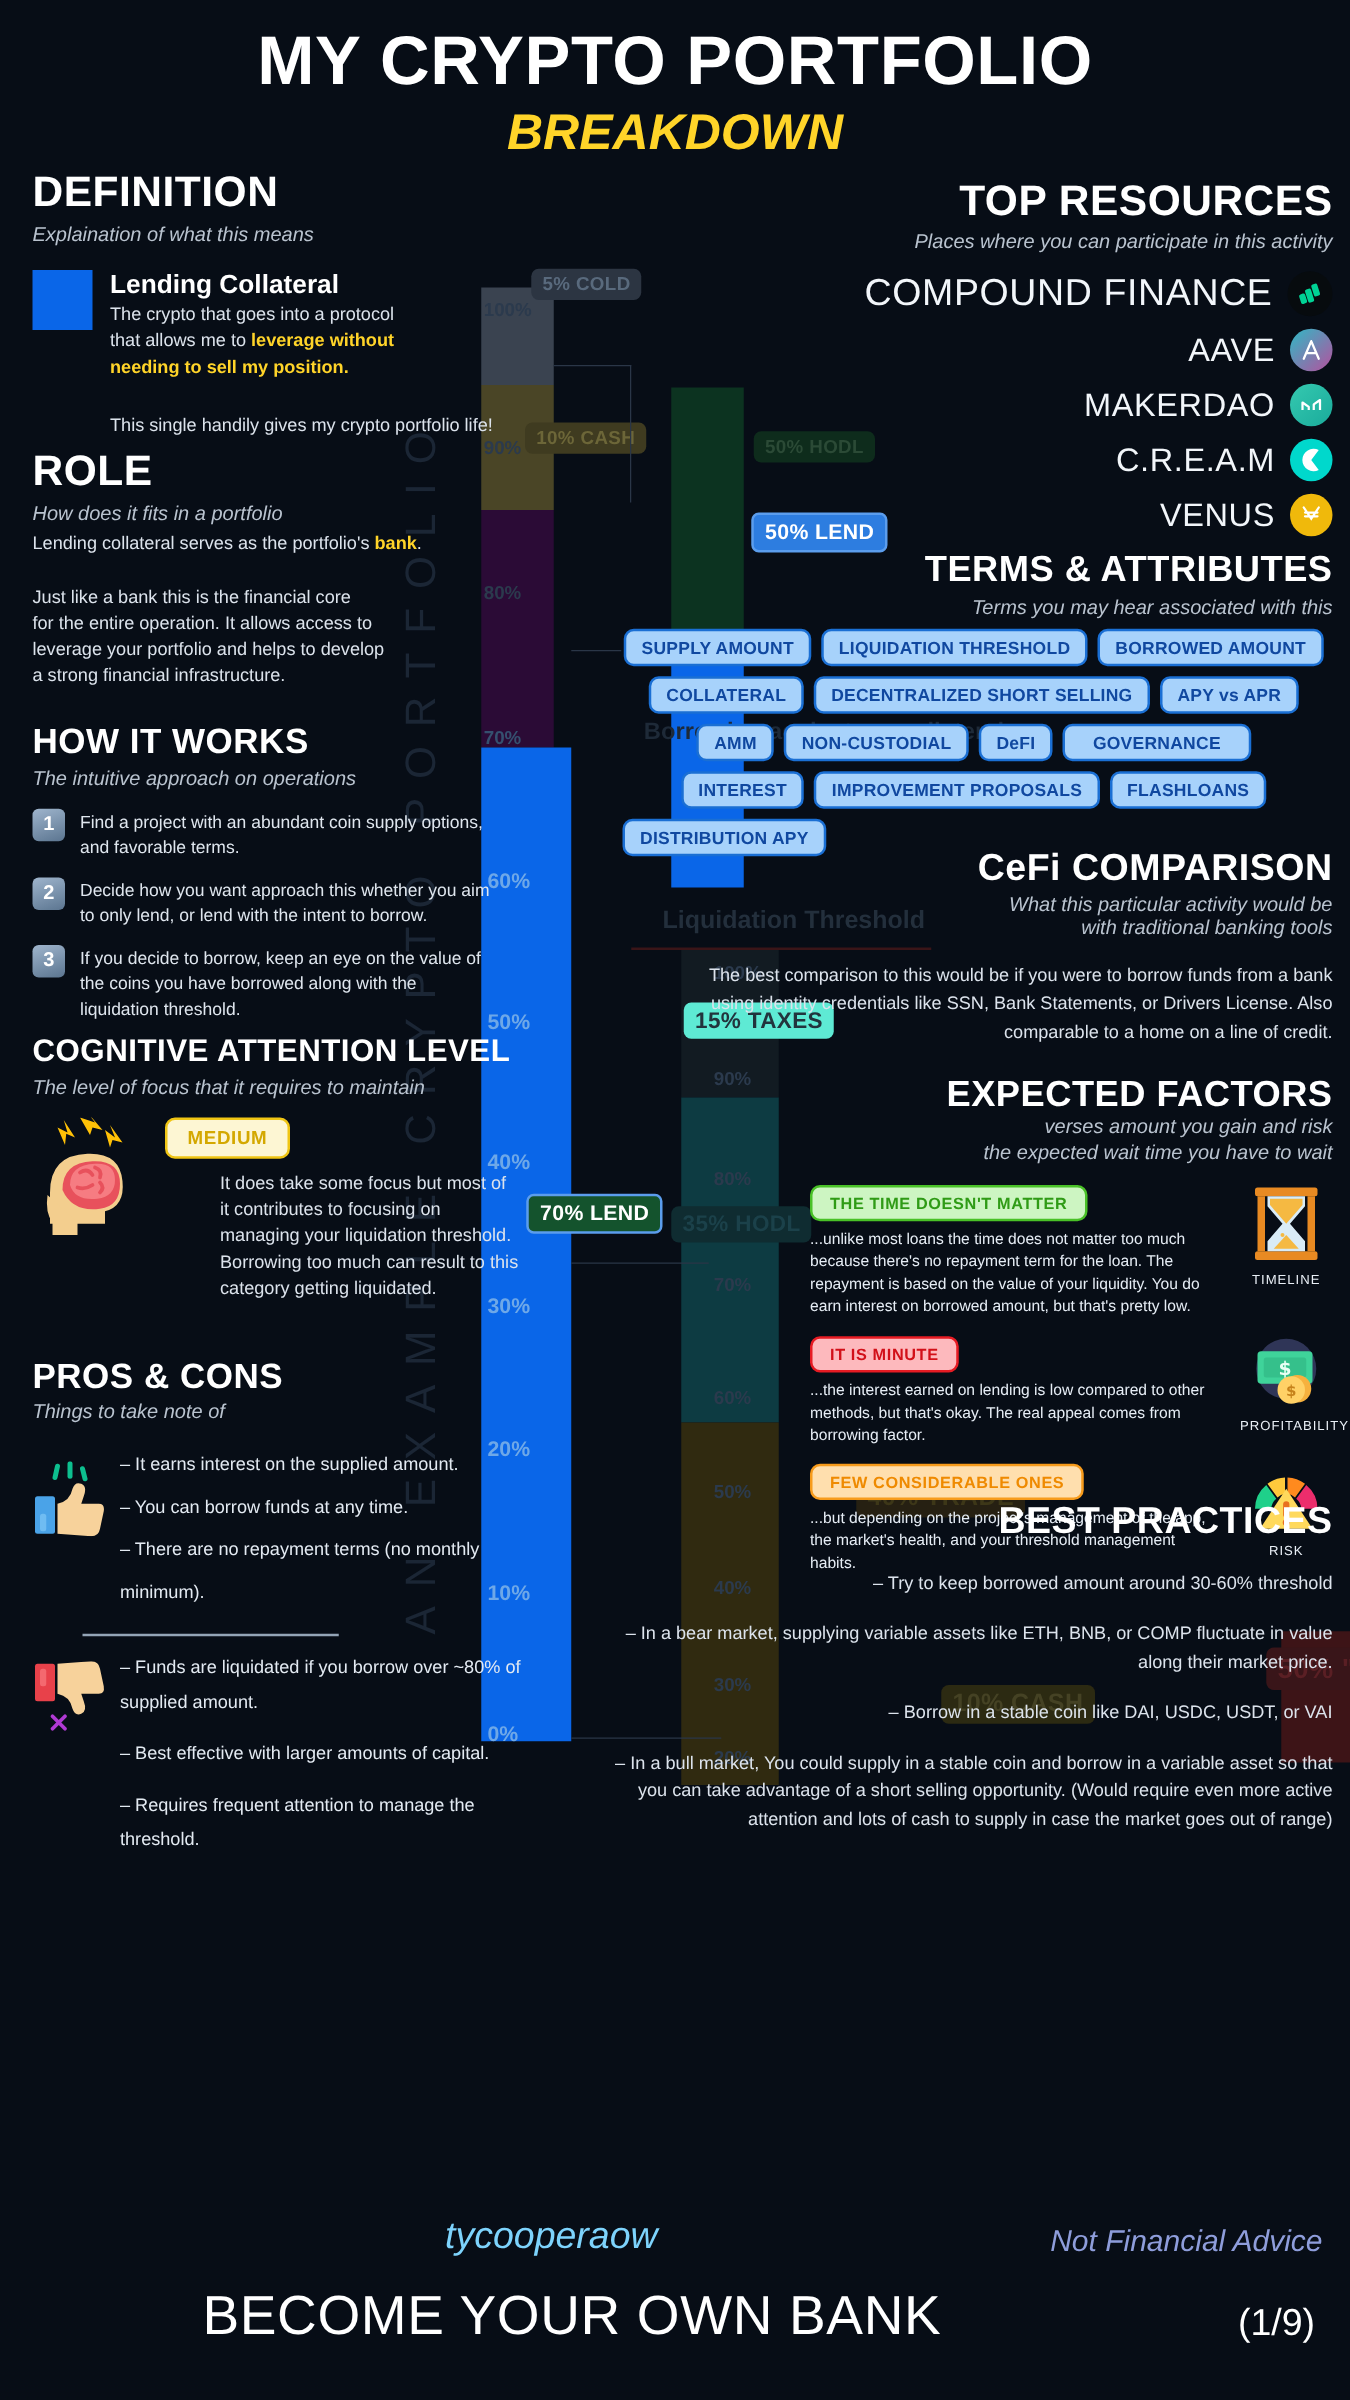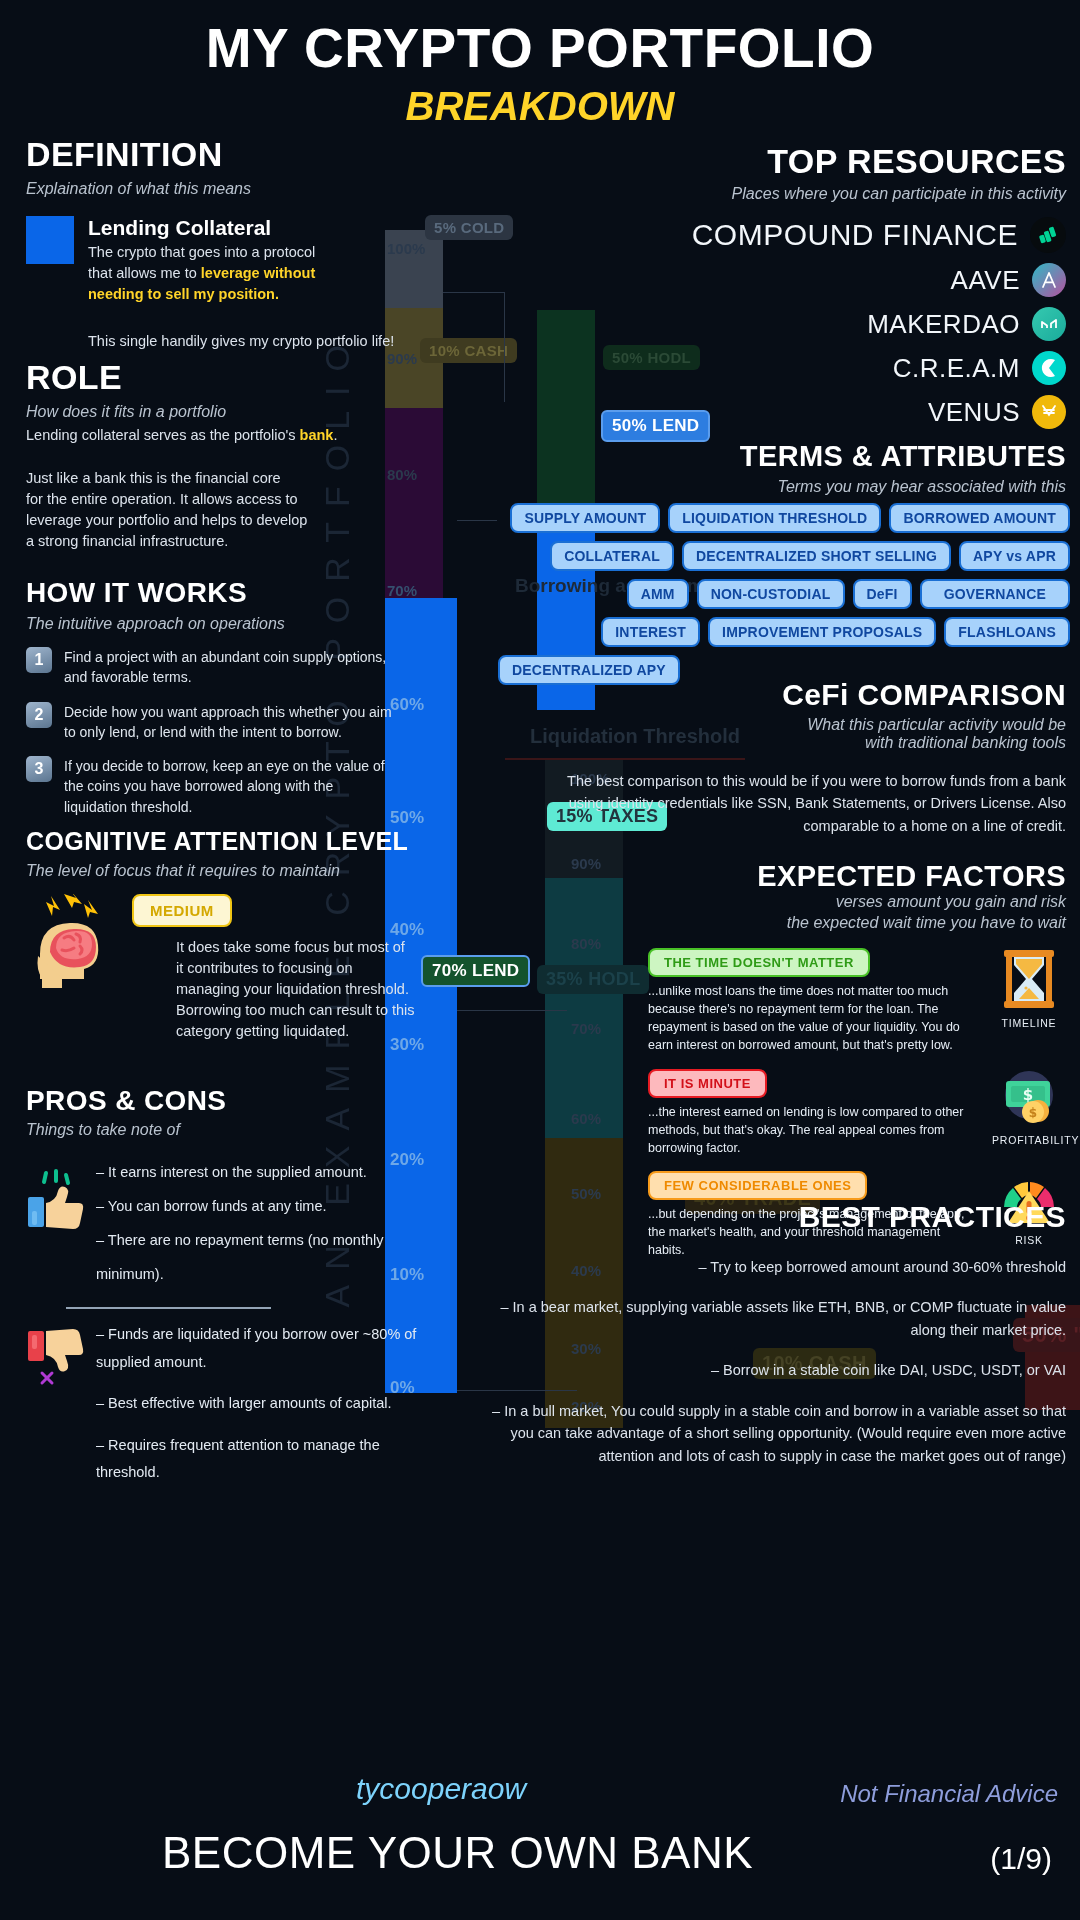--- a/index.html
+++ b/index.html
@@ -66,21 +66,21 @@
   .divider { height:2px; background:#93a4b6; width:205px; margin:16px 0 12px 40px; }
 
   
   .right { position:absolute; width:520px; right:14px; text-align:right; }
   .res-row { display:flex; align-items:center; justify-content:flex-end; gap:12px; margin-top:10px; }
   .res-name { font-size:26px; font-weight:400; letter-spacing:.5px; color:#f2f6fa; }
   .res-ico { width:34px; height:34px; border-radius:50%; display:flex; align-items:center; justify-content:center; }
 
   
   .tags { position:absolute; left:488px; top:700px; width:582px; }
-  .tagrow { display:flex; gap:8px; justify-content:flex-end; margin-bottom:8px; }
+  .tagrow { display:flex; gap:8px; justify-content:center; margin-bottom:8px; }
   .tag {
     background:#a7d2fb; border:2px solid #1a6fd4; border-radius:8px;
     color:#1048a0; font-size:14px; font-weight:700; padding:5px 12px;
     letter-spacing:.2px; white-space:nowrap;
   }
 
   
   .ef-item { display:flex; gap:14px; align-items:flex-start; justify-content:flex-end; margin-top:12px; }
   .ef-text { text-align:left; width:330px; }
   .ef-body { font-size:12.5px; line-height:1.45; color:#e6edf5; margin-top:5px; }
@@ -369,21 +369,21 @@
       <div class="tag">NON-CUSTODIAL</div>
       <div class="tag">DeFI</div>
       <div class="tag" style="padding:5px 22px;">GOVERNANCE</div>
     </div>
     <div class="tagrow">
       <div class="tag">INTEREST</div>
       <div class="tag">IMPROVEMENT PROPOSALS</div>
       <div class="tag">FLASHLOANS</div>
     </div>
     <div class="tagrow" style="justify-content:flex-start;padding-left:10px;">
-      <div class="tag">DECENTRALIZED APY</div>
+      <div class="tag">DISTRIBUTION APY</div>
     </div>
   </div>
 
   <div class="right" style="top:678px;">
     <div class="h1sec" style="font-size:30px;">CeFi COMPARISON</div>
     <div class="sub" style="margin-top:4px;">What this particular activity would be</div>
     <div class="sub">with traditional banking tools</div>
     <div class="body" style="margin-top:18px;line-height:1.55;">The best comparison to this would be if you were to borrow funds from a bank using identity credentials like SSN, Bank Statements, or Drivers License. Also comparable to a home on a line of credit.</div>
   </div>
 

